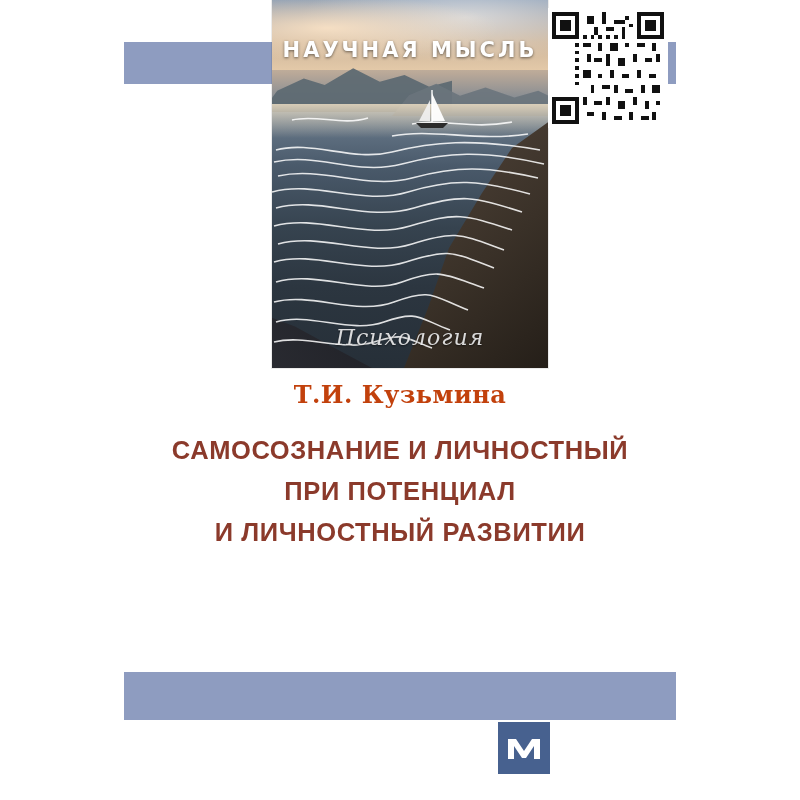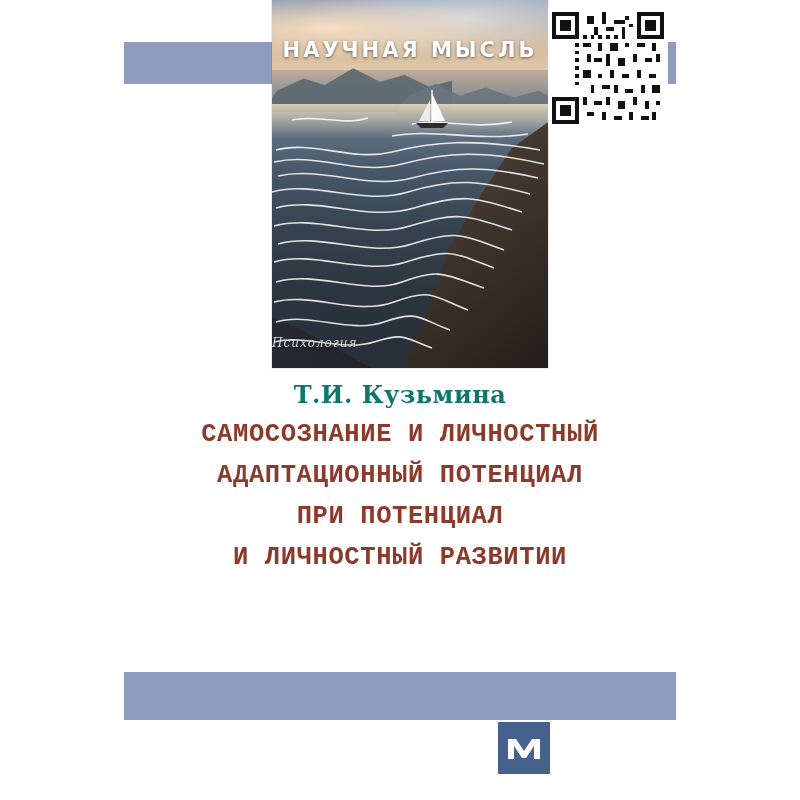--- a/index.html
+++ b/index.html
@@ -100,59 +100,59 @@
     font-family: "DejaVu Sans", sans-serif;
     font-weight: bold;
     font-size: 21px;
     letter-spacing: 3px;
     text-shadow: 0 1px 3px rgba(0,0,0,.55);
   }
   #photo-label-bottom {
     position: absolute;
     left: 0; bottom: 18px;
     width: 100%;
-    text-align: left;
+    text-align: center;
     color: #e9e9ea;
     font-family: "DejaVu Serif", serif;
     font-style: italic;
-    font-size: 12px;
+    font-size: 22px;
     letter-spacing: 1px;
     opacity: .92;
     text-shadow: 0 1px 2px rgba(0,0,0,.6);
   }
 
   
   #qr {
     position: absolute;
     left: 424px; top: 8px;
     width: 120px; height: 120px;
     background: #ffffff;
     padding: 4px;
   }
   #qr svg { display: block; }
 
   
   #author {
     position: absolute;
     left: 0; top: 380px; width: 552px;
     text-align: center;
-    color: #0f766e;
+    color: #c2410c;
     font-family: "DejaVu Serif", serif;
     font-weight: bold;
     font-size: 24px;
     letter-spacing: .5px;
   }
 
   
   #title {
     position: absolute;
-    left: 10px; top: 414px; width: 532px;
+    left: 10px; top: 430px; width: 532px;
     text-align: center;
     color: #8b3a2b;
-    font-family: Liberation Mono, monospace;
+    font-family: Liberation Sans, sans-serif;
     font-weight: bold;
     font-size: 25.5px;
     line-height: 41px;
     letter-spacing: .6px;
   }
   #title .line { display: block; white-space: nowrap; }
 
   
   #logo {
     position: absolute;
@@ -294,21 +294,20 @@
         <rect x="19" y="1" width="1" height="1"></rect>
           <rect x="20" y="3" width="1" height="1"></rect>
       </g>
     </svg>
   </div>
 
   <div id="author">Т.И. Кузьмина</div>
 
   <div id="title">
     <span class="line">САМОСОЗНАНИЕ И ЛИЧНОСТНЫЙ</span>
-    <span class="line">АДАПТАЦИОННЫЙ ПОТЕНЦИАЛ</span>
     <span class="line">ПРИ ПОТЕНЦИАЛ</span>
     <span class="line">И ЛИЧНОСТНЫЙ РАЗВИТИИ</span>
   </div>
 
   <div id="logo">
     <svg width="40" height="30" viewBox="0 0 40 30">
       <path d="M4 26 L4 6 L12 6 L20 18 L28 6 L36 6 L36 26 L30 26 L30 13 L22 25 L18 25 L10 13 L10 26 Z" fill="#ffffff"></path>
     </svg>
   </div>
 

